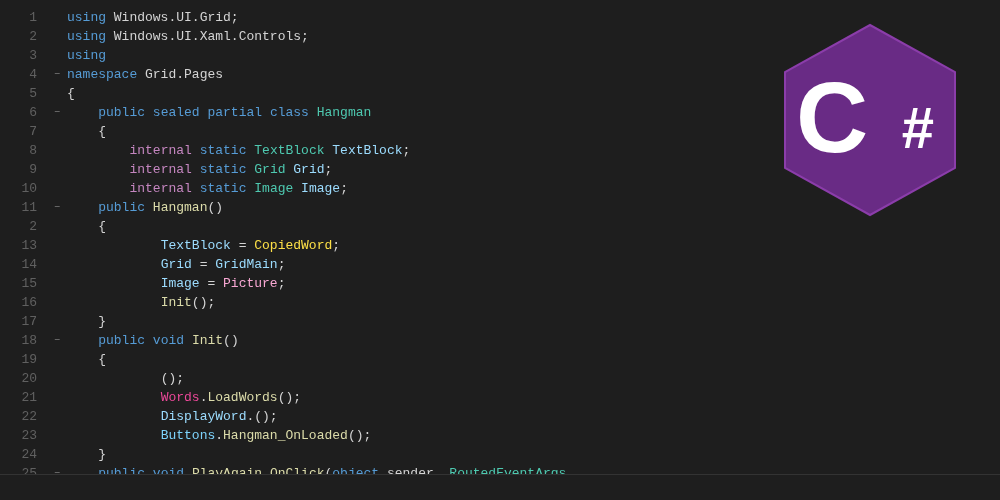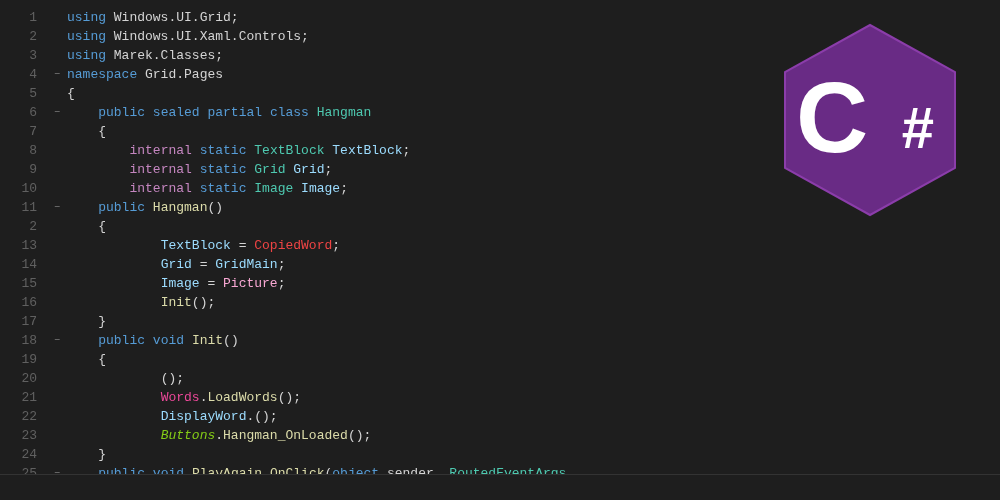--- a/index.html
+++ b/index.html
@@ -139,42 +139,42 @@
         <span class="ln">20</span>
         <span class="ln">21</span>
         <span class="ln">22</span>
         <span class="ln">23</span>
         <span class="ln">24</span>
         <span class="ln">25</span>
       </div>
     <div class="code-lines">
     <div class="code-line"><span class="no-icon"></span><span style="color: rgb(86, 156, 214);">using</span><span style="color: rgb(212, 212, 212);"> Windows.UI.Grid;</span></div>
         <div class="code-line"><span class="no-icon"></span><span style="color: rgb(86, 156, 214);">using</span><span style="color: rgb(212, 212, 212);"> Windows.UI.Xaml.Controls;</span></div>
-        <div class="code-line"><span class="no-icon"></span><span style="color: rgb(86, 156, 214);">using</span><span style="color: rgb(212, 212, 212);"> Marek.Classes;</span></div>
+        <div class="code-line"><span class="no-icon"></span><span style="color: rgb(86, 156, 214);">using</span></div>
         <div class="code-line"><span class="no-icon"></span><span style="color: rgb(212, 212, 212);"></span></div>
         <div class="code-line"><span class="expand-icon" style="color: rgb(128, 128, 128);">−</span><span style="color: rgb(86, 156, 214);">namespace</span><span style="color: rgb(212, 212, 212);"> Grid.Pages</span></div>
         <div class="code-line"><span class="no-icon"></span><span style="color: rgb(212, 212, 212);">{</span></div>
         <div class="code-line"><span class="expand-icon" style="color: rgb(128, 128, 128);">−</span><span style="color: rgb(212, 212, 212);">    </span><span style="color: rgb(86, 156, 214);">public</span><span style="color: rgb(212, 212, 212);"> </span><span style="color: rgb(86, 156, 214);">sealed</span><span style="color: rgb(212, 212, 212);"> </span><span style="color: rgb(86, 156, 214);">partial</span><span style="color: rgb(212, 212, 212);"> </span><span style="color: rgb(86, 156, 214);">class</span><span style="color: rgb(212, 212, 212);"> </span><span style="color: rgb(78, 201, 176);">Hangman</span></div>
         <div class="code-line"><span class="no-icon"></span><span style="color: rgb(212, 212, 212);">    </span><span style="color: rgb(212, 212, 212);">{</span></div>
         <div class="code-line"><span class="no-icon"></span><span style="color: rgb(212, 212, 212);">        </span><span style="color: rgb(197, 134, 192);">internal</span><span style="color: rgb(212, 212, 212);"> </span><span style="color: rgb(86, 156, 214);">static</span><span style="color: rgb(212, 212, 212);"> </span><span style="color: rgb(78, 201, 176);">TextBlock</span><span style="color: rgb(212, 212, 212);"> </span><span style="color: rgb(156, 220, 254);">TextBlock</span><span style="color: rgb(212, 212, 212);">;</span></div>
         <div class="code-line"><span class="no-icon"></span><span style="color: rgb(212, 212, 212);">        </span><span style="color: rgb(197, 134, 192);">internal</span><span style="color: rgb(212, 212, 212);"> </span><span style="color: rgb(86, 156, 214);">static</span><span style="color: rgb(212, 212, 212);"> </span><span style="color: rgb(78, 201, 176);">Grid</span><span style="color: rgb(212, 212, 212);"> </span><span style="color: rgb(156, 220, 254);">Grid</span><span style="color: rgb(212, 212, 212);">;</span></div>
         <div class="code-line"><span class="no-icon"></span><span style="color: rgb(212, 212, 212);">        </span><span style="color: rgb(197, 134, 192);">internal</span><span style="color: rgb(212, 212, 212);"> </span><span style="color: rgb(86, 156, 214);">static</span><span style="color: rgb(212, 212, 212);"> </span><span style="color: rgb(78, 201, 176);">Image</span><span style="color: rgb(212, 212, 212);"> </span><span style="color: rgb(156, 220, 254);">Image</span><span style="color: rgb(212, 212, 212);">;</span></div>
         <div class="code-line"><span class="expand-icon" style="color: rgb(128, 128, 128);">−</span><span style="color: rgb(212, 212, 212);">    </span><span style="color: rgb(86, 156, 214);">public</span><span style="color: rgb(212, 212, 212);"> </span><span style="color: rgb(220, 220, 170);">Hangman</span><span style="color: rgb(212, 212, 212);">()</span></div>
         <div class="code-line"><span class="no-icon"></span><span style="color: rgb(212, 212, 212);">    </span><span style="color: rgb(212, 212, 212);">{</span></div>
-        <div class="code-line"><span class="no-icon"></span><span style="color: rgb(212, 212, 212);">            </span><span style="color: rgb(156, 220, 254);">TextBlock</span><span style="color: rgb(212, 212, 212);"> = </span><span style="color: #ef4444;">CopiedWord</span><span style="color: rgb(212, 212, 212);">;</span></div>
+        <div class="code-line"><span class="no-icon"></span><span style="color: rgb(212, 212, 212);">            </span><span style="color: rgb(156, 220, 254);">TextBlock</span><span style="color: rgb(212, 212, 212);"> = </span><span style="color: #fde047;">CopiedWord</span><span style="color: rgb(212, 212, 212);">;</span></div>
         <div class="code-line"><span class="no-icon"></span><span style="color: rgb(212, 212, 212);">            </span><span style="color: rgb(156, 220, 254);">Grid</span><span style="color: rgb(212, 212, 212);"> = </span><span style="color: rgb(156, 220, 254);">GridMain</span><span style="color: rgb(212, 212, 212);">;</span></div>
         <div class="code-line"><span class="no-icon"></span><span style="color: rgb(212, 212, 212);">            </span><span style="color: rgb(156, 220, 254);">Image</span><span style="color: rgb(212, 212, 212);"> = </span><span style="color: #f9a8d4;">Picture</span><span style="color: rgb(212, 212, 212);">;</span></div>
         <div class="code-line"><span class="no-icon"></span><span style="color: rgb(212, 212, 212);">            </span><span style="color: rgb(220, 220, 170);">Init</span><span style="color: rgb(212, 212, 212);">();</span></div>
         <div class="code-line"><span class="no-icon"></span><span style="color: rgb(212, 212, 212);">    </span><span style="color: rgb(212, 212, 212);">}</span></div>
         <div class="code-line"><span class="expand-icon" style="color: rgb(128, 128, 128);">−</span><span style="color: rgb(212, 212, 212);">    </span><span style="color: rgb(86, 156, 214);">public</span><span style="color: rgb(212, 212, 212);"> </span><span style="color: rgb(86, 156, 214);">void</span><span style="color: rgb(212, 212, 212);"> </span><span style="color: rgb(220, 220, 170);">Init</span><span style="color: rgb(212, 212, 212);">()</span></div>
         <div class="code-line"><span class="no-icon"></span><span style="color: rgb(212, 212, 212);">    </span><span style="color: rgb(212, 212, 212);">{</span></div>
         <div class="code-line"><span class="no-icon"></span><span style="color: rgb(212, 212, 212);">            </span><span style="color: rgb(212, 212, 212);">();</span></div>
         <div class="code-line"><span class="no-icon"></span><span style="color: rgb(212, 212, 212);">            </span><span style="color: #ec4899;">Words</span><span style="color: rgb(212, 212, 212);">.</span><span style="color: rgb(220, 220, 170);">LoadWords</span><span style="color: rgb(212, 212, 212);">();</span></div>
         <div class="code-line"><span class="no-icon"></span><span style="color: rgb(212, 212, 212);">            </span><span style="color: rgb(156, 220, 254);">DisplayWord</span><span style="color: rgb(212, 212, 212);">.</span><span style="color: rgb(212, 212, 212);">();</span></div>
-        <div class="code-line"><span class="no-icon"></span><span style="color: rgb(212, 212, 212);">            </span><span style="color: #84cc16; font-style: italic;">Buttons</span><span style="color: rgb(212, 212, 212);">.</span><span style="color: rgb(220, 220, 170);">Hangman_OnLoaded</span><span style="color: rgb(212, 212, 212);">();</span></div>
+        <div class="code-line"><span class="no-icon"></span><span style="color: rgb(212, 212, 212);">            </span><span style="color: #7dd3fc;">Buttons</span><span style="color: rgb(212, 212, 212);">.</span><span style="color: rgb(220, 220, 170);">Hangman_OnLoaded</span><span style="color: rgb(212, 212, 212);">();</span></div>
         <div class="code-line"><span class="no-icon"></span><span style="color: rgb(212, 212, 212);">    </span><span style="color: rgb(212, 212, 212);">}</span></div>
         <div class="code-line"><span class="expand-icon" style="color: rgb(128, 128, 128);">−</span><span style="color: rgb(212, 212, 212);">    </span><span style="color: rgb(86, 156, 214);">public</span><span style="color: rgb(212, 212, 212);"> </span><span style="color: rgb(86, 156, 214);">void</span><span style="color: rgb(212, 212, 212);"> </span><span style="color: rgb(220, 220, 170);">PlayAgain_OnClick</span><span style="color: rgb(212, 212, 212);">(</span><span style="color: rgb(86, 156, 214);">object</span><span style="color: rgb(212, 212, 212);"> sender, </span><span style="color: rgb(78, 201, 176);">RoutedEventArgs</span></div>
       </div>
   </div>
 
   <div class="bottom-bar">
     <span></span>
     <span></span>
   </div>
 

